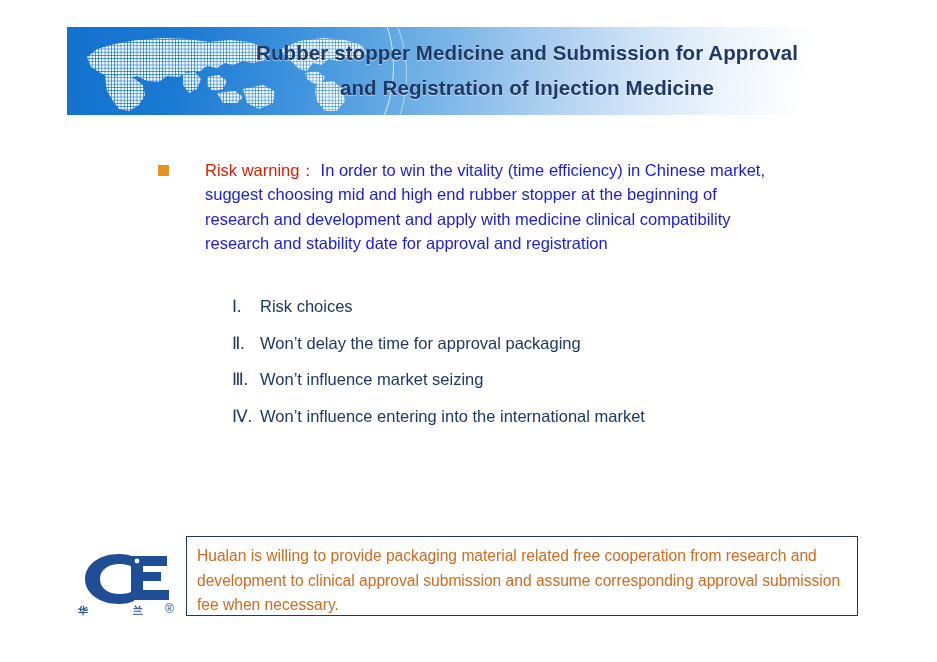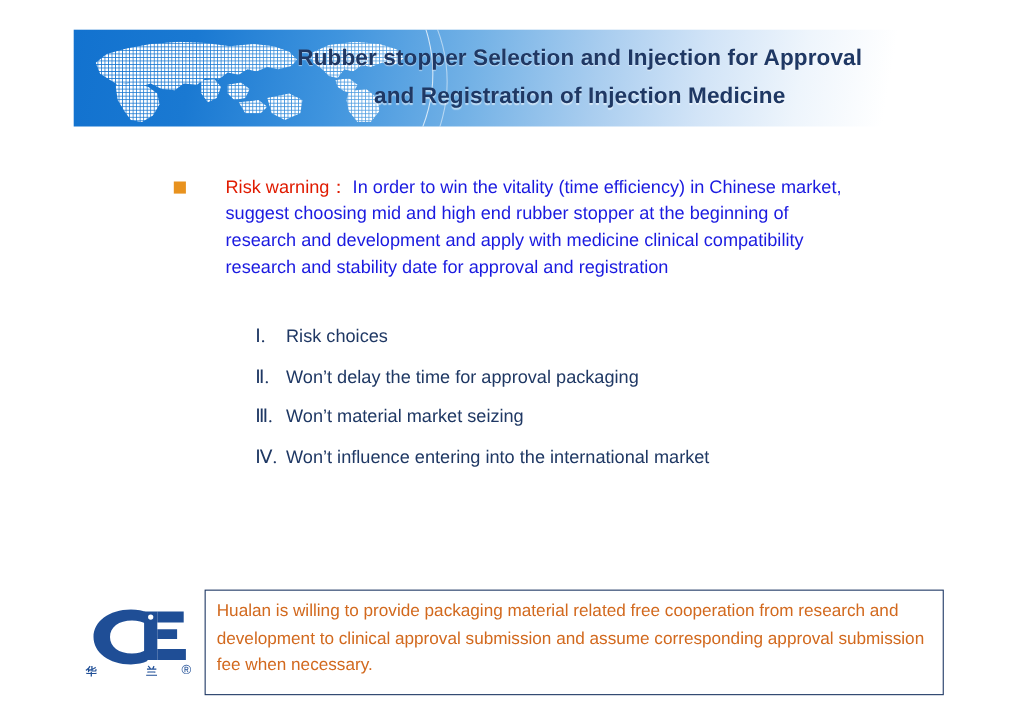--- a/index.html
+++ b/index.html
@@ -124,21 +124,21 @@
     font-family: "Liberation Serif", serif;
     font-size: 17px;
   }
 
   
   .callout-box {
     position: absolute;
     left: 186px;
     top: 536px;
     width: 672px;
-    height: 96px;
+    height: 80px;
     border: 1.3px solid #1f3864;
     background: #ffffff;
     box-sizing: border-box;
   }
   .callout-text {
     position: absolute;
     left: 10px;
     top: 7px;
     width: 650px;
     color: #d2691e;
@@ -216,42 +216,42 @@
         </clipPath>
       </defs>
       <rect x="0" y="0" width="320" height="88" fill="url(#dots)" clip-path="url(#landclip)"></rect>
     </svg>
   </div>
 
   <div class="arc arc-1"></div>
   <div class="arc arc-2"></div>
 
   <div class="header-title">
-    <span>Rubber stopper Selection and Injection for Approval</span>
+    <span>Rubber stopper Medicine and Submission for Approval</span>
     <span class="line2">and Registration of Injection Medicine</span>
   </div>
 </div>
 
 <div class="risk-block">
   <span class="bullet-square"></span>
   <div class="risk-text">
     <span class="risk-label">Risk warning</span><span class="risk-colon">：</span>
     <span>In order to win the vitality (time efficiency) in Chinese market, suggest choosing mid and high end rubber stopper at the beginning of research and development and apply with medicine clinical compatibility research and stability date for approval and registration</span>
   </div>
 </div>
 
 <div class="roman-list">
   <div class="roman-item">
     <span class="roman-num">Ⅰ.</span><span>Risk choices</span>
   </div>
   <div class="roman-item">
     <span class="roman-num">Ⅱ.</span><span>Won’t delay the time for approval packaging</span>
   </div>
   <div class="roman-item">
-    <span class="roman-num">Ⅲ.</span><span>Won’t material market seizing</span>
+    <span class="roman-num">Ⅲ.</span><span>Won’t influence market seizing</span>
   </div>
   <div class="roman-item">
     <span class="roman-num">Ⅳ.</span><span>Won’t influence entering into the international market</span>
   </div>
 </div>
 
 <div class="callout-box">
   <div class="callout-text">Hualan is willing to provide packaging material related free cooperation from research and development to clinical approval submission and assume corresponding approval submission fee when necessary.</div>
 </div>
 

